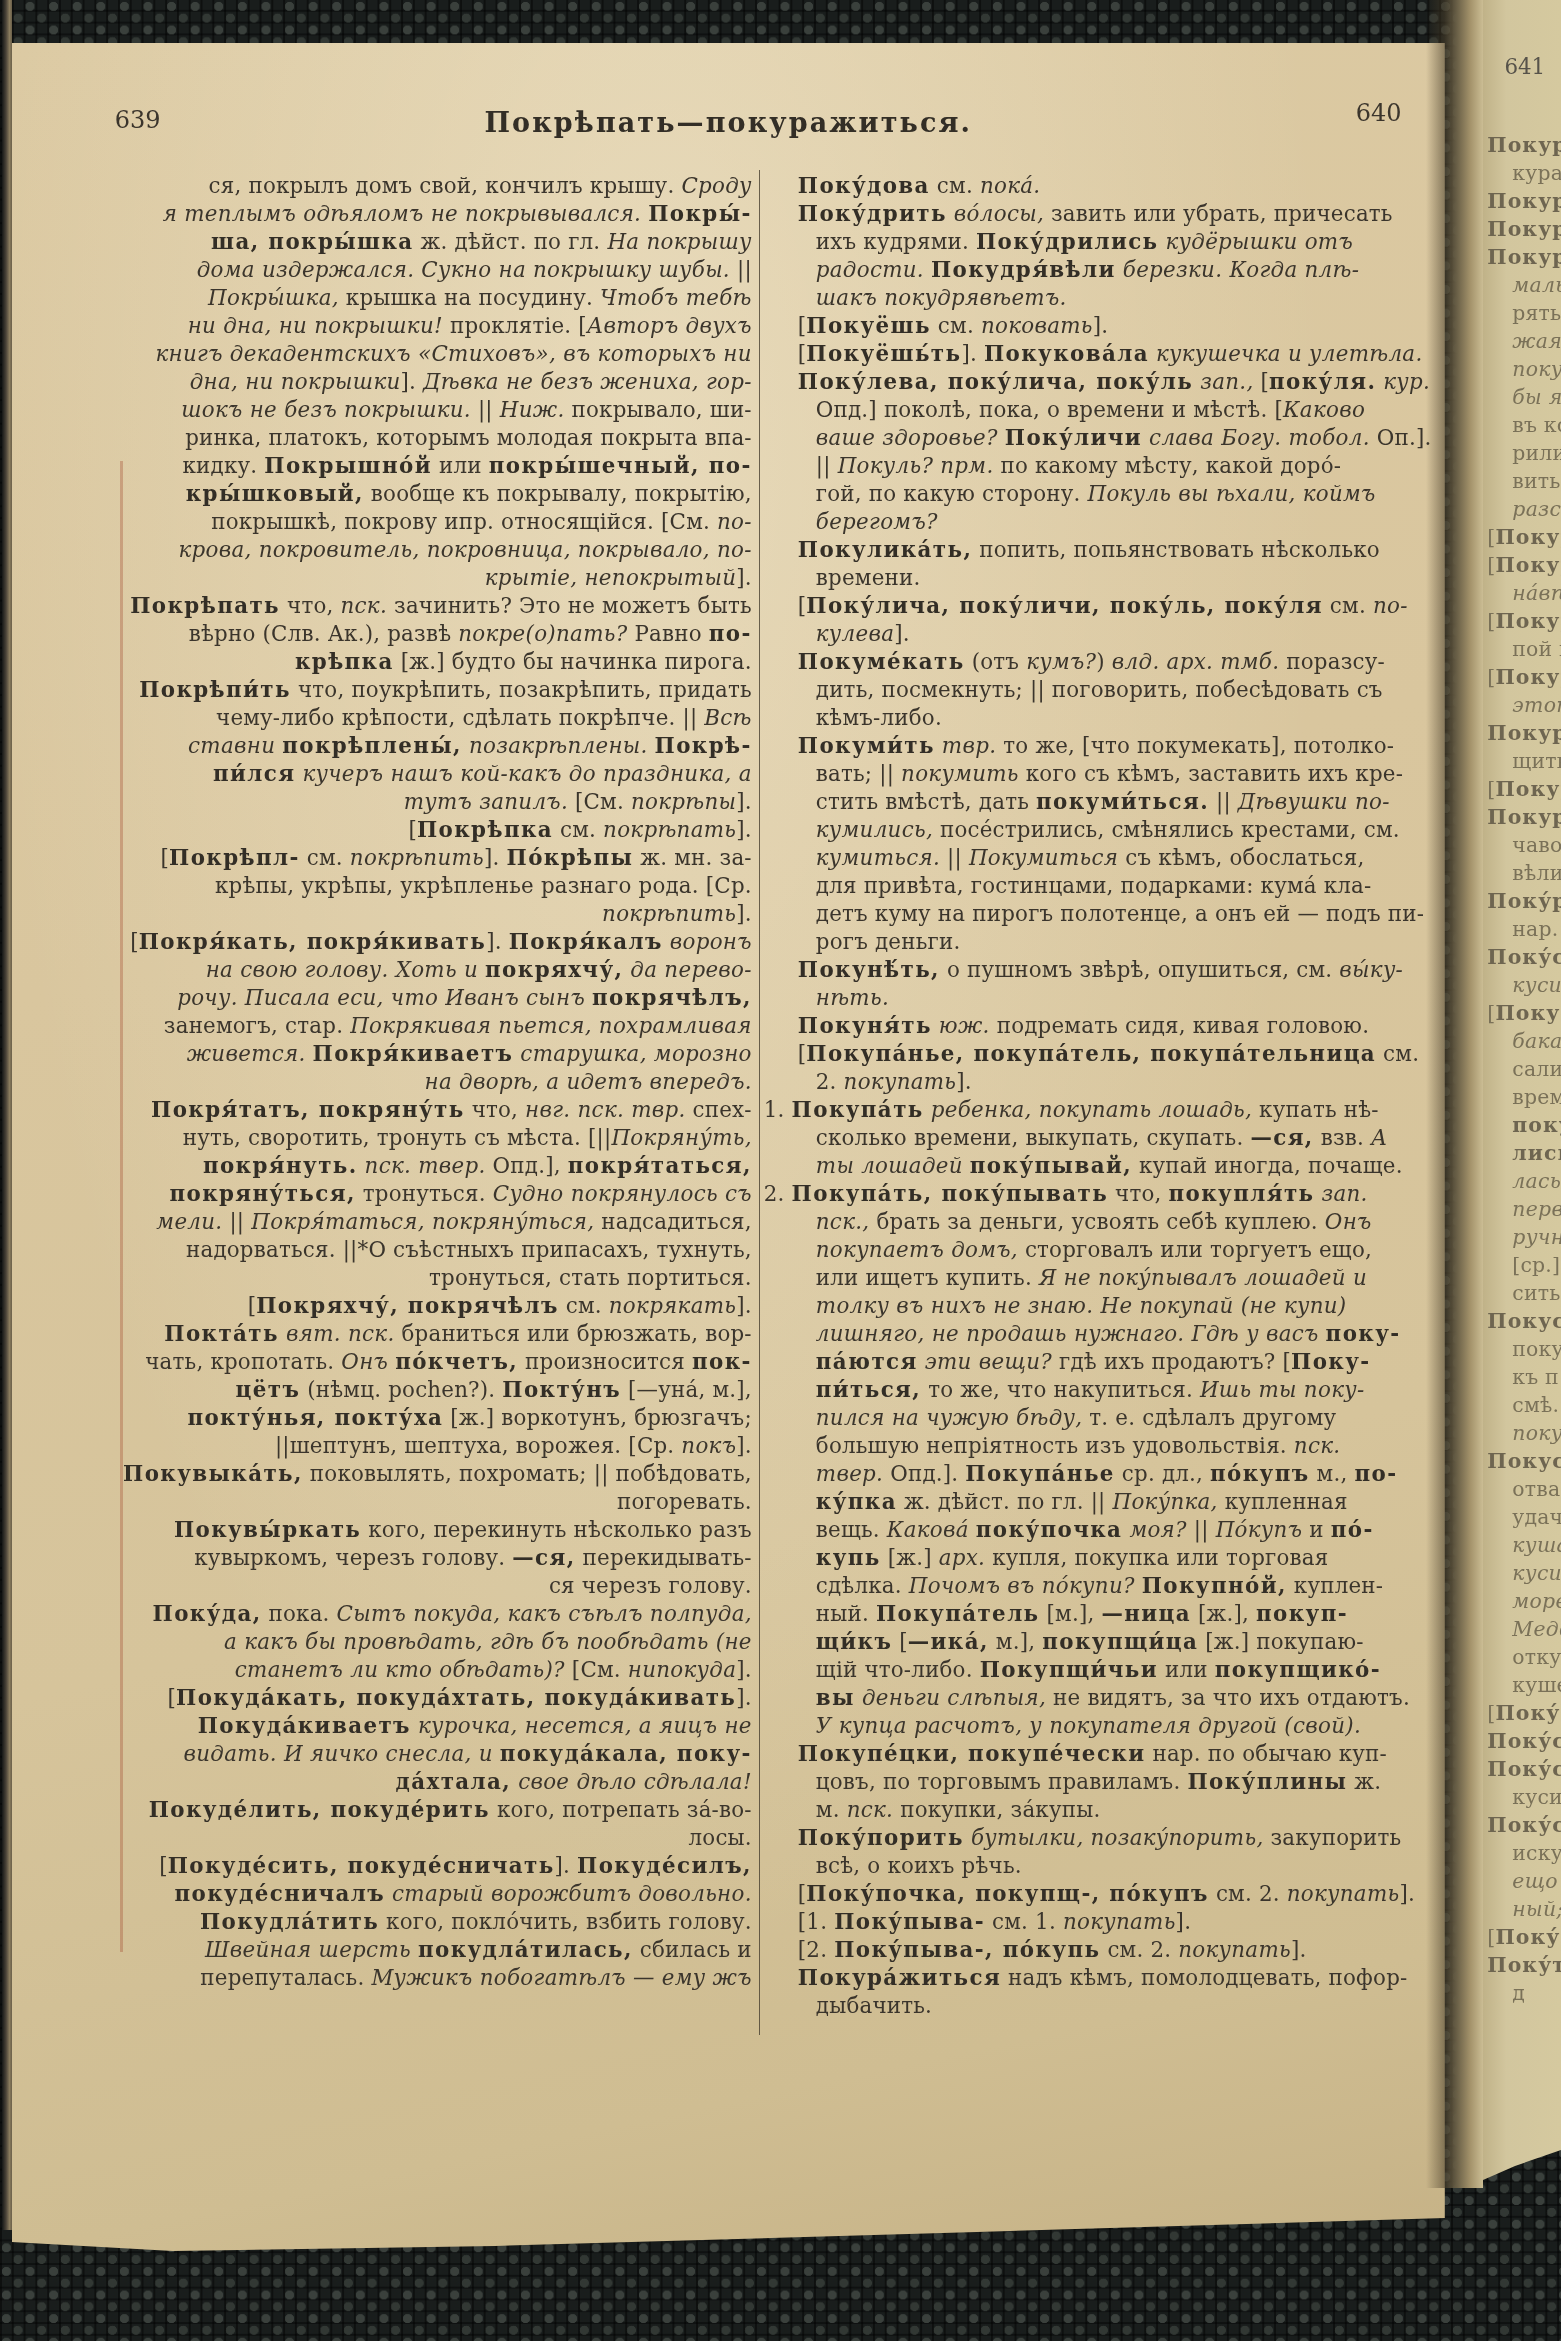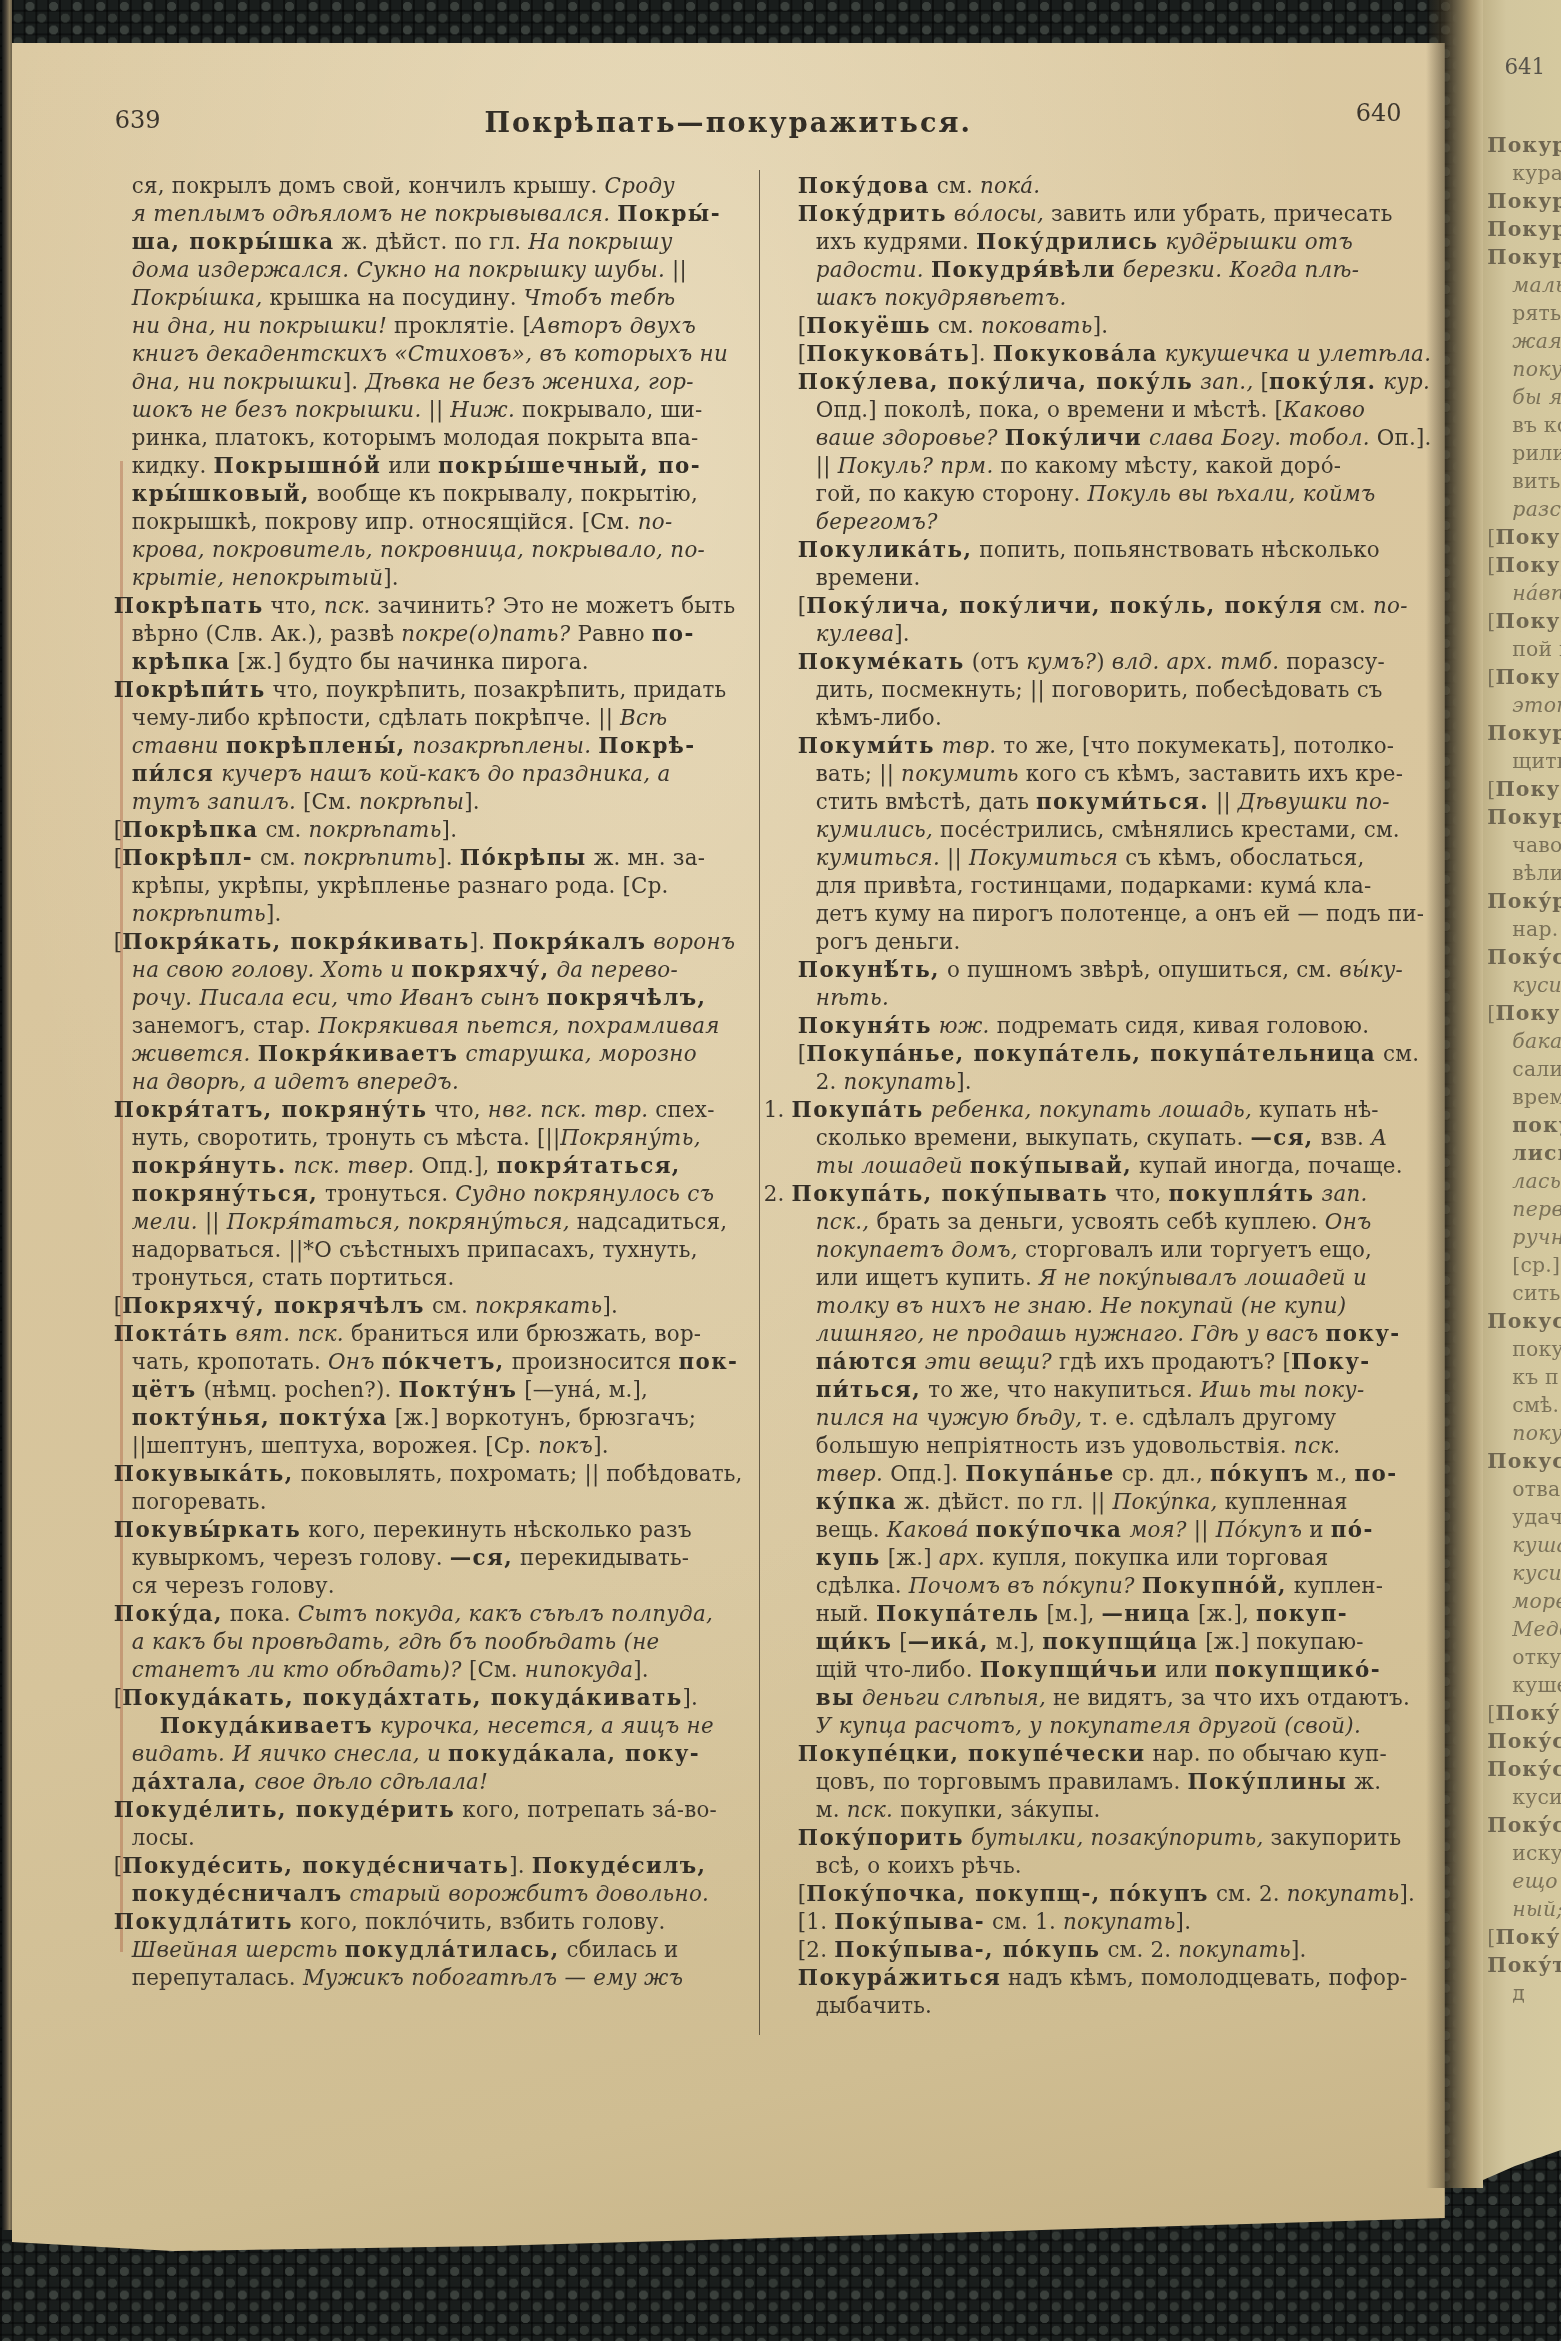--- a/index.html
+++ b/index.html
@@ -31,21 +31,21 @@
     background:rgba(150,45,22,.28);filter:blur(0.5px);}
 
   .colnum{position:absolute;font-size:24px;color:#3b352c;}
   #num-639{left:103px;top:63px;}
   #num-640{left:1344px;top:56px;}
   #running-title{position:absolute;left:0;top:64px;width:1433px;text-align:center;
     font-weight:bold;font-size:27px;letter-spacing:2.1px;color:#332e26;}
 
   .textcol{position:absolute;top:129px;width:638px;font-size:21.4px;
     line-height:28px;color:#3b352c;letter-spacing:0.2px;}
-  #col-left{left:102px;}
+  #col-left{left:102px;text-align:right;}
   #col-right{left:786px;}
   .tline{white-space:nowrap;}
   .tline b{font-weight:bold;letter-spacing:1.4px;color:#332e26;}
   .tline i{letter-spacing:0.3px;}
   .ind{margin-left:18px;}
   .ind2{margin-left:46px;}
   .hang{margin-left:-34px;}
 
   #divider{position:absolute;left:747px;top:127px;width:1.6px;height:1865px;
     background:rgba(62,54,40,.75);}
@@ -145,21 +145,21 @@
         <div class="tline ind">перепуталась. <i>Мужикъ побогатѣлъ — ему жъ</i></div>
       </div>
     <div id="divider"></div>
     <div id="col-right" class="textcol">
         <div class="tline"><b>Поку́дова</b> см. <i>пока́.</i></div>
         <div class="tline"><b>Поку́дрить</b> <i>во́лосы,</i> завить или убрать, причесать</div>
         <div class="tline ind">ихъ кудрями. <b>Поку́дрились</b> <i>кудёрышки отъ</i></div>
         <div class="tline ind"><i>радости.</i> <b>Покудря́вѣли</b> <i>березки. Когда плѣ-</i></div>
         <div class="tline ind"><i>шакъ покудрявѣетъ.</i></div>
         <div class="tline">[<b>Покуёшь</b> см. <i>поковать</i>].</div>
-        <div class="tline">[<b>Покукова́ть</b>]. <b>Покукова́ла</b> <i>кукушечка и улетѣла.</i></div>
+        <div class="tline">[<b>Покуёшь́ть</b>]. <b>Покукова́ла</b> <i>кукушечка и улетѣла.</i></div>
         <div class="tline"><b>Поку́лева, поку́лича, поку́ль</b> <i>зап.,</i> [<b>поку́ля.</b> <i>кур.</i></div>
         <div class="tline ind">Опд.] поколѣ, пока, о времени и мѣстѣ. [<i>Каково</i></div>
         <div class="tline ind"><i>ваше здоровье?</i> <b>Поку́личи</b> <i>слава Богу. тобол.</i> Оп.].</div>
         <div class="tline ind">|| <i>Покуль? прм.</i> по какому мѣсту, какой доро́-</div>
         <div class="tline ind">гой, по какую сторону. <i>Покуль вы ѣхали, коймъ</i></div>
         <div class="tline ind"><i>берегомъ?</i></div>
         <div class="tline"><b>Покулика́ть,</b> попить, попьянствовать нѣсколько</div>
         <div class="tline ind">времени.</div>
         <div class="tline">[<b>Поку́лича, поку́личи, поку́ль, поку́ля</b> см. <i>по-</i></div>
         <div class="tline ind"><i>кулева</i>].</div>

